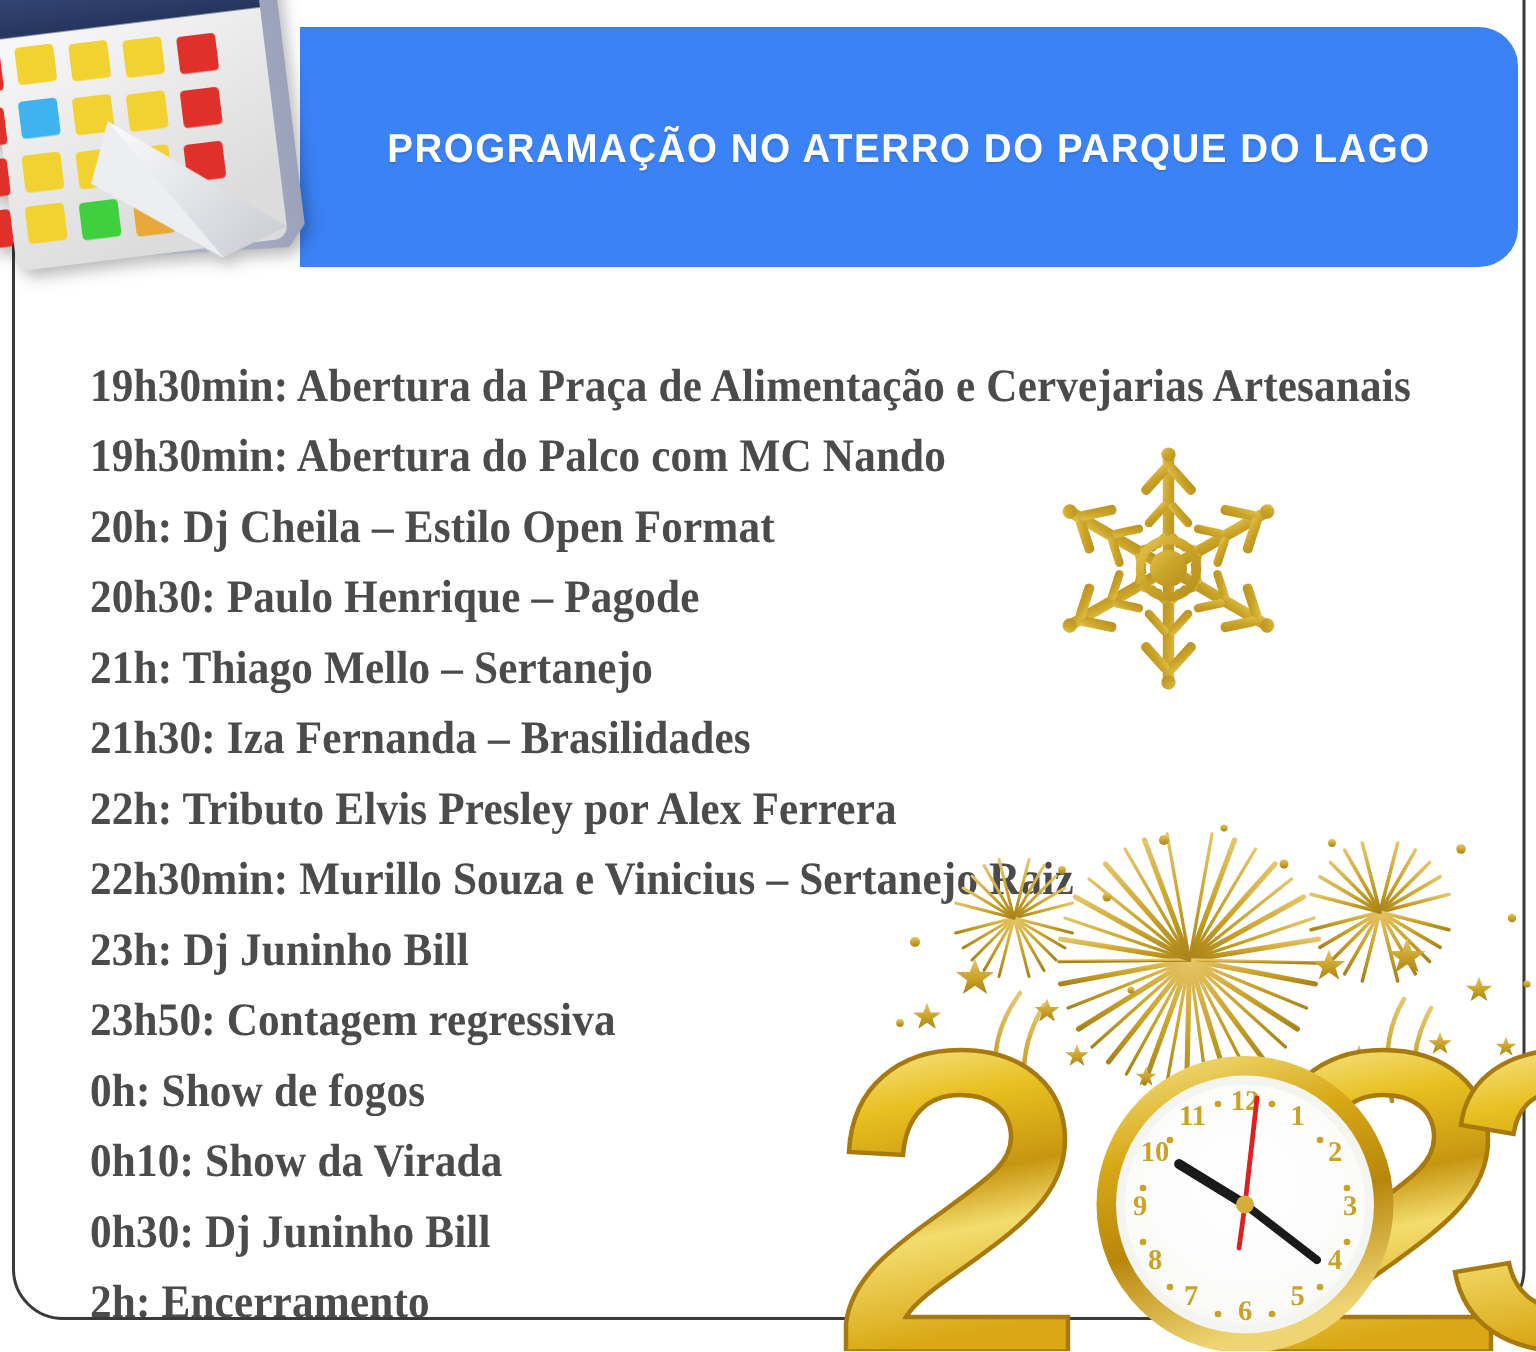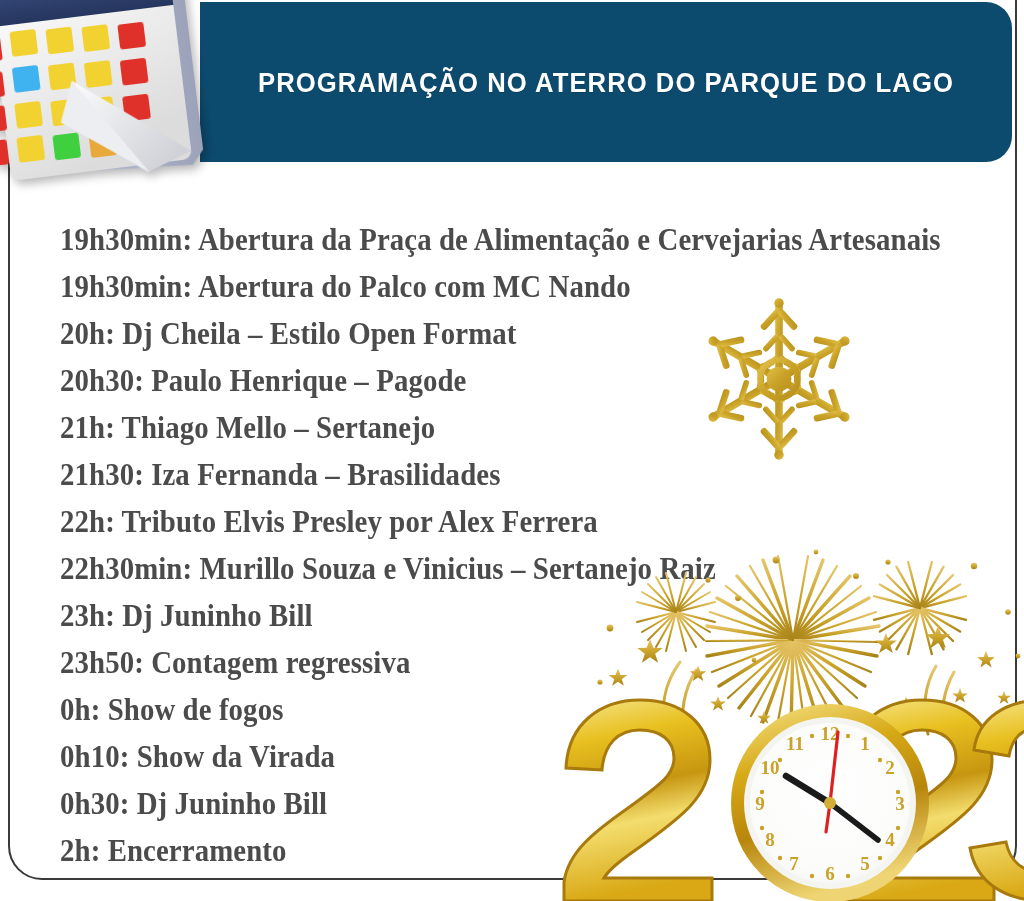--- a/index.html
+++ b/index.html
@@ -32,24 +32,24 @@
     border: 2px solid #3a3a3a;
     border-radius: 34px;
     background: #ffffff;
     box-sizing: border-box;
   }
 
   
   .banner {
     position: absolute;
     left: 200px;
-    top: 2px;
+    top: 18px;
     width: 812px;
     height: 160px;
-    background: #0c4a6e;
+    background: #3b82f6;
     border-radius: 0 26px 26px 0;
     box-sizing: border-box;
   }
   .banner-title {
     position: absolute;
     left: 0;
     right: 0;
     top: 66px;
     text-align: center;
     color: #ffffff;
@@ -70,21 +70,21 @@
     width: 218px;
     height: 230px;
     transform: rotate(-7deg);
     filter: drop-shadow(3px 5px 5px rgba(0,0,0,0.28));
   }
 
   
   .schedule {
     position: absolute;
     left: 60px;
-    top: 216px;
+    top: 233px;
     width: 940px;
   }
   .schedule-line {
     font-family: "Liberation Serif", serif;
     font-weight: bold;
     font-size: 31px;
     line-height: 47px;
     color: #4b4b4b;
     white-space: nowrap;
     transform: scaleX(0.93);

